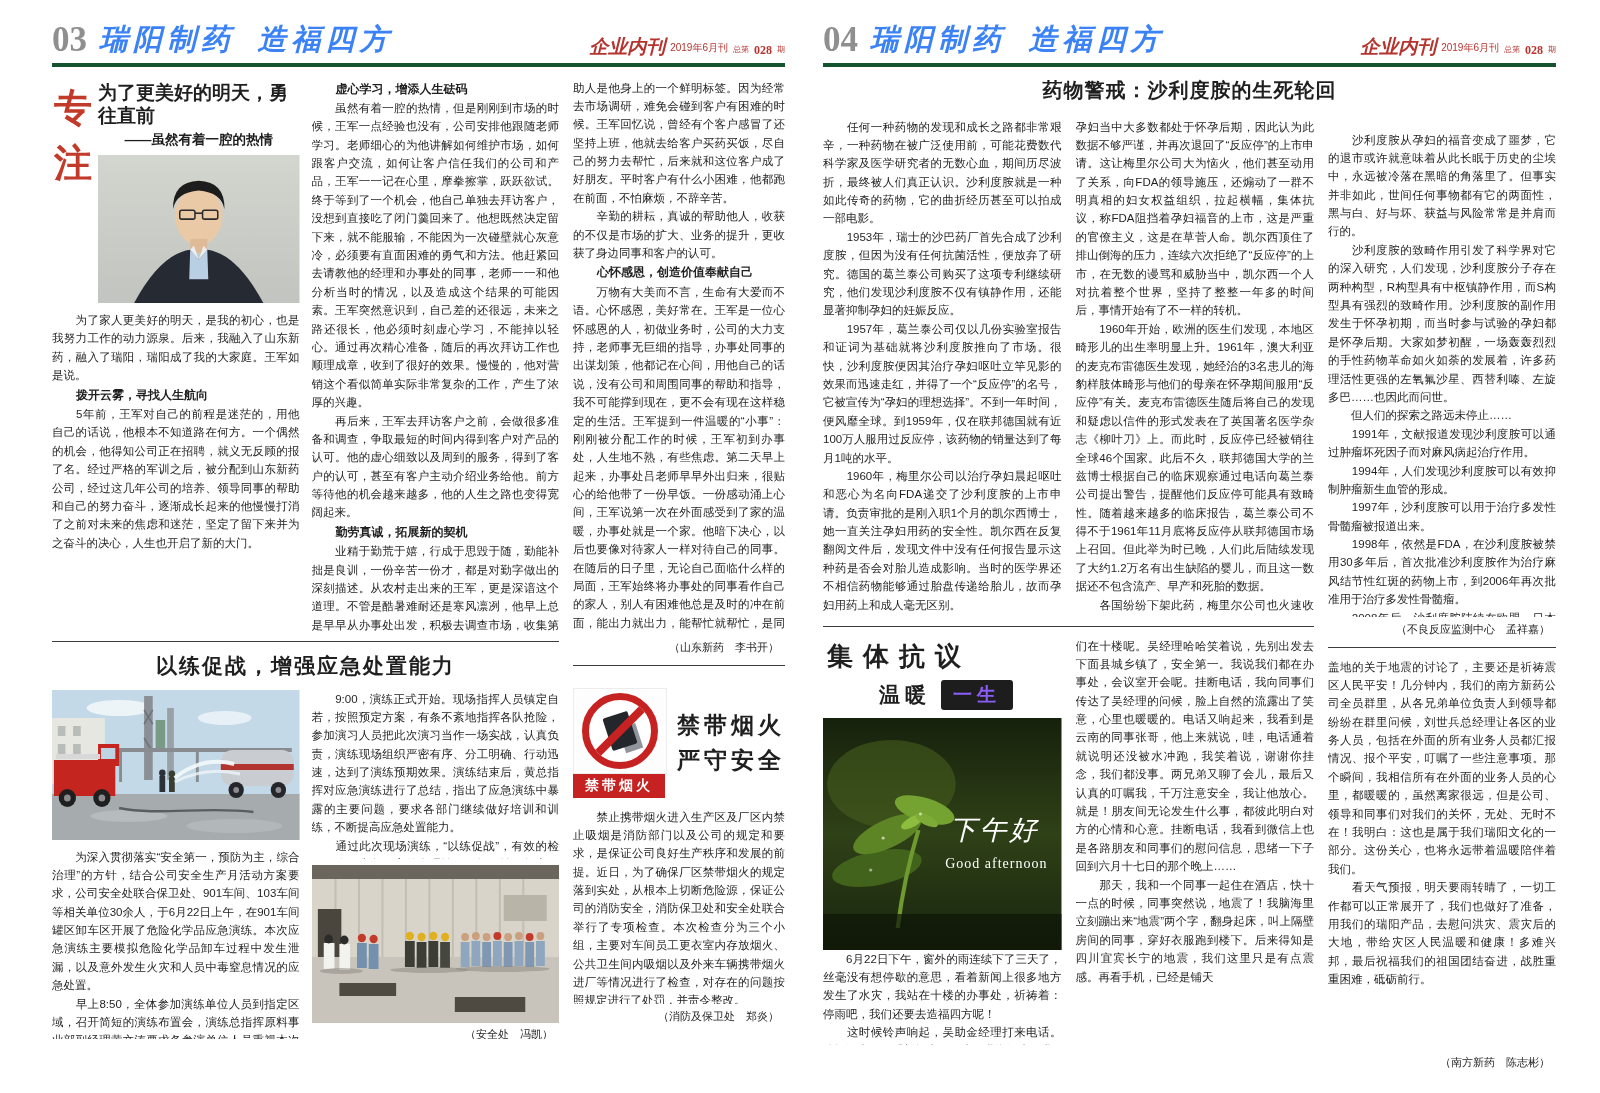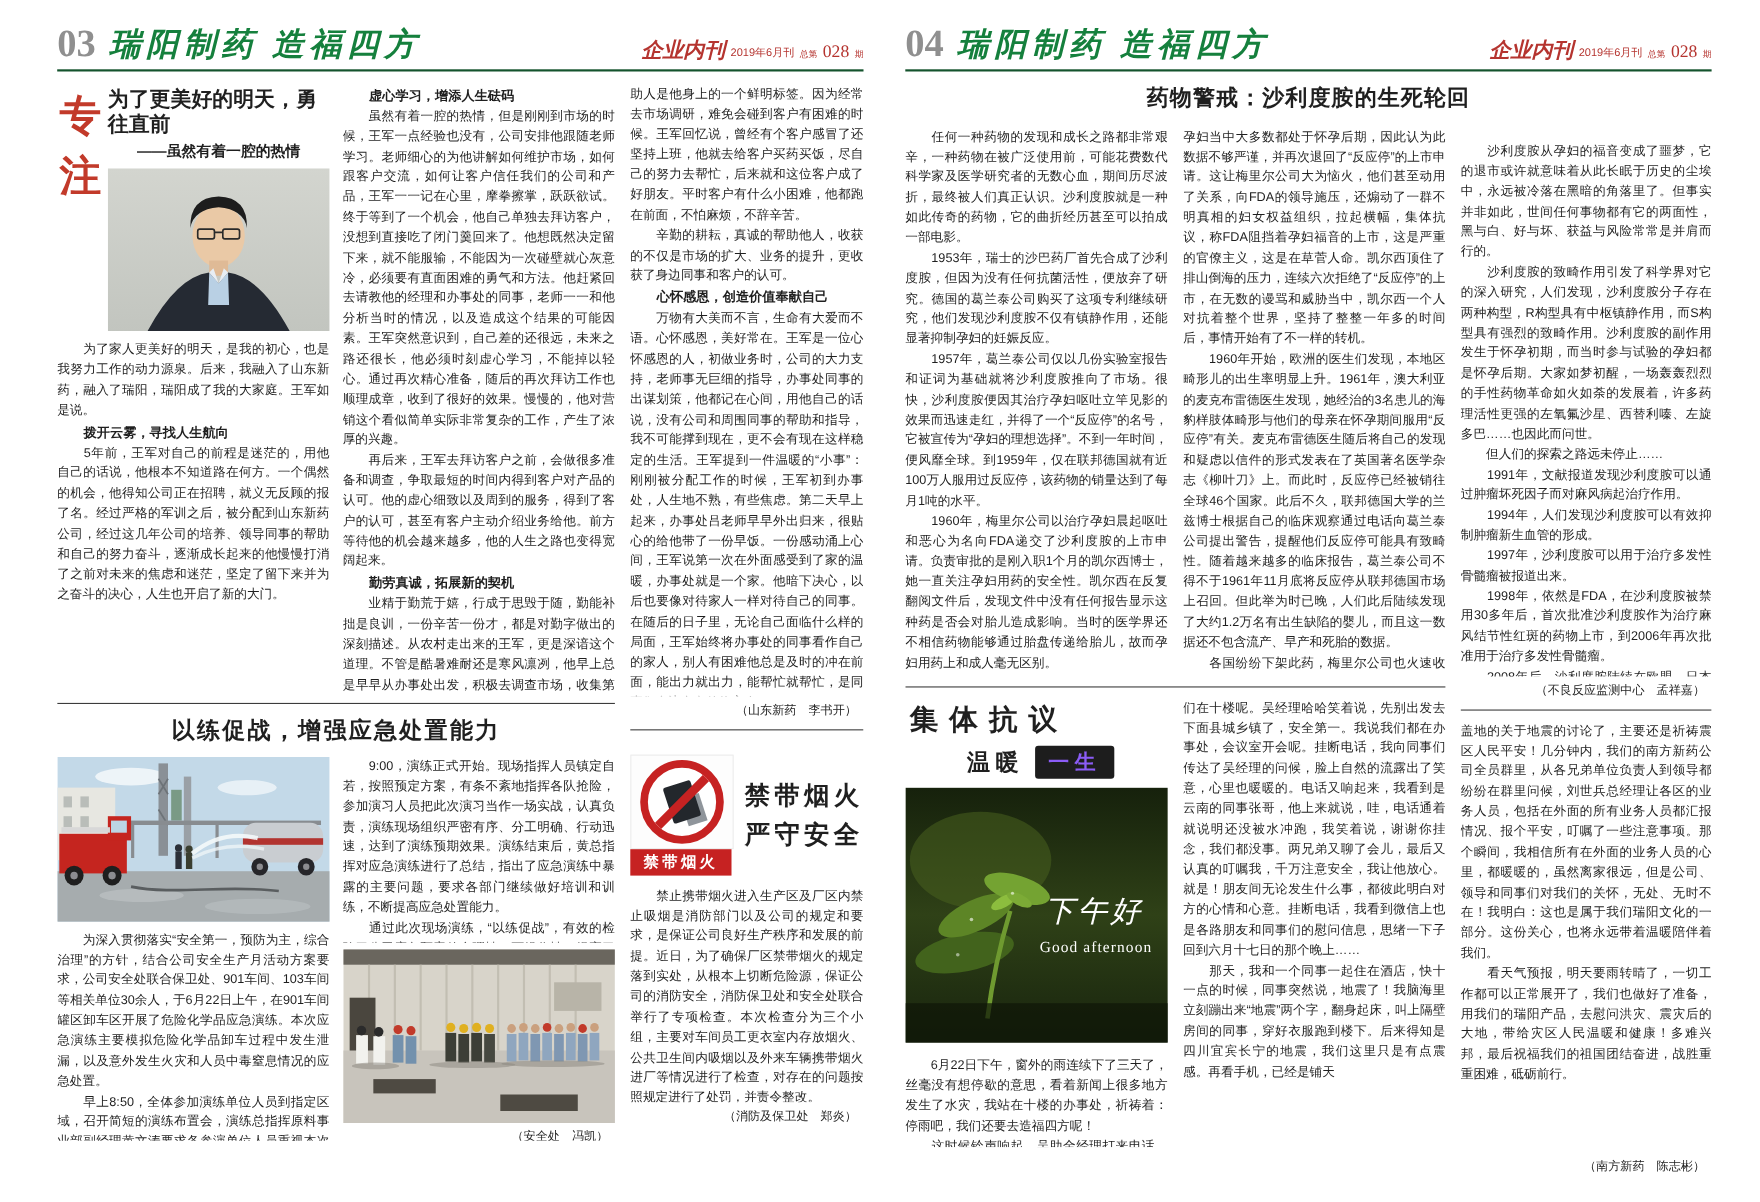--- a/index.html
+++ b/index.html
@@ -1,27 +1,27 @@
 <!DOCTYPE html>
 <html><head>
 <meta charset="utf-8">
 <style>
   html,body{margin:0;padding:0;background:#ffffff;}
   body{width:1600px;height:1093px;overflow:hidden;font-family:"Liberation Sans","DejaVu Sans",sans-serif;color:#1f1f1f;}
   .spread{display:flex;gap:38px;padding:24px 44px 0 52px;box-sizing:border-box;}
   .page{flex:1;min-width:0;}
   
-  .page-header{display:flex;align-items:flex-end;border-bottom:2px solid #14532d;padding-bottom:7px;}
+  .page-header{display:flex;align-items:flex-end;border-bottom:4px solid #14532d;padding-bottom:7px;}
   .page-num{font-size:35px;font-weight:bold;color:#8f8f8f;line-height:.9;margin-right:12px;font-family:"Liberation Serif","DejaVu Serif",serif;}
-  .masthead{font-family:Liberation Serif, serif;font-weight:bold;font-style:italic;color:#15803d;font-size:29px;line-height:1;letter-spacing:5px;}
+  .masthead{font-family:Liberation Mono, monospace;font-weight:bold;font-style:italic;color:#3b82f6;font-size:29px;line-height:1;letter-spacing:5px;}
   .header-right{margin-left:auto;color:#b5342f;display:flex;align-items:flex-end;gap:5px;white-space:nowrap;}
   .journal-name{font-family:"Liberation Serif","DejaVu Serif",serif;font-weight:bold;font-style:italic;font-size:19px;line-height:1;}
   .issue-date{font-size:10px;margin-bottom:1px;}
   .issue-small{font-size:8px;margin-bottom:1px;}
-  .issue-no{font-family:"Liberation Serif","DejaVu Serif",serif;font-size:16px;line-height:1;}
+  .issue-no{font-family:"Liberation Serif","DejaVu Serif",serif;font-size:12px;line-height:1;font-weight:bold;}
   
   .page-body{display:flex;gap:14px;padding-top:12px;height:960px;overflow:hidden;}
   .main-region{flex:1;min-width:0;}
   .side-col{width:212px;flex:none;display:flex;flex-direction:column;}
   .side-col.r{width:228px;}
   .col{overflow:hidden;min-width:0;}
   .para{margin:0;font-size:11.5px;line-height:1.6;text-align:justify;}
   .sub-head{margin:0;font-size:12px;font-weight:bold;text-indent:2em;line-height:1.7;}
   .byline{font-family:"Liberation Serif","DejaVu Serif",serif;font-size:11px;text-align:right;margin:5px 6px 0 0;flex:none;}
   .caption{font-family:"Liberation Serif","DejaVu Serif",serif;font-size:11px;text-align:right;margin:4px 6px 0 0;flex:none;}
@@ -64,21 +64,21 @@
   .thal-cols .col{flex:1;}
   .thal3{height:486px;flex:none;margin-top:13px;}
   
   .greet-cols{display:flex;gap:14px;height:408px;}
   .greet-cols .col{flex:1;}
   .greet-titles{flex:none;margin:2px 0 8px 4px;}
   .greet-t1{font-size:26px;font-weight:bold;letter-spacing:10px;}
   .greet-t2{display:flex;align-items:center;gap:10px;margin:6px 0 0 52px;}
   .warm{font-size:21px;font-weight:bold;letter-spacing:5px;}
   .life-box{background:#1d1d1d;color:#8b5cf6;font-size:19px;font-weight:bold;padding:2px 12px;border-radius:3px;letter-spacing:5px;}
-  .sprout-wrap{position:relative;flex:none;margin-bottom:12px;}
+  .sprout-wrap{position:relative;flex:none;margin-bottom:0;}
   .sprout-wrap svg{display:block;width:100%;height:232px;}
   .sprout-cn{position:absolute;right:22px;top:94px;color:#fff;font-size:27px;font-family:"Liberation Serif","DejaVu Serif",serif;font-style:italic;letter-spacing:3px;}
   .sprout-en{position:absolute;right:14px;top:138px;color:#fff;font-size:14px;letter-spacing:1px;font-family:"Liberation Serif","DejaVu Serif",serif;}
   .greet3{height:392px;flex:none;}
 </style>
 </head>
 <body>
 
 <div class="spread">
 

